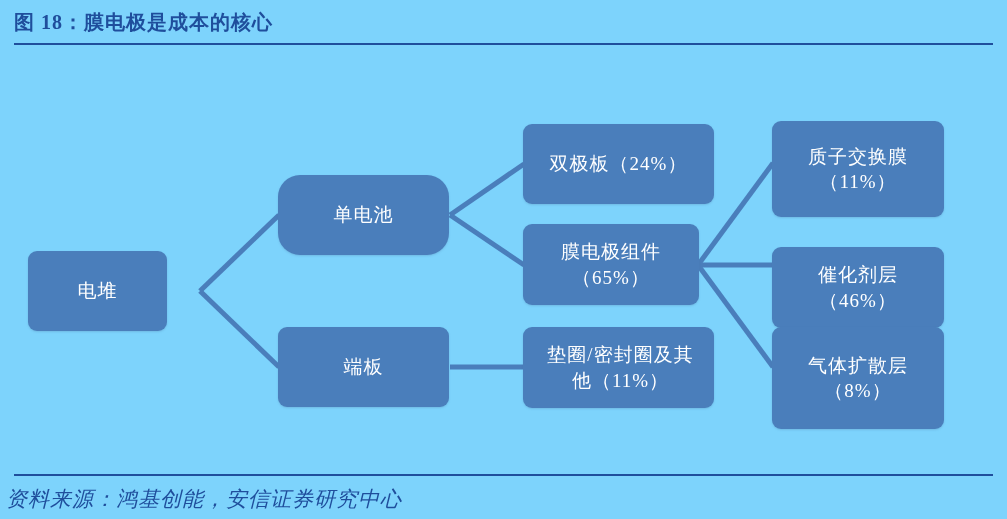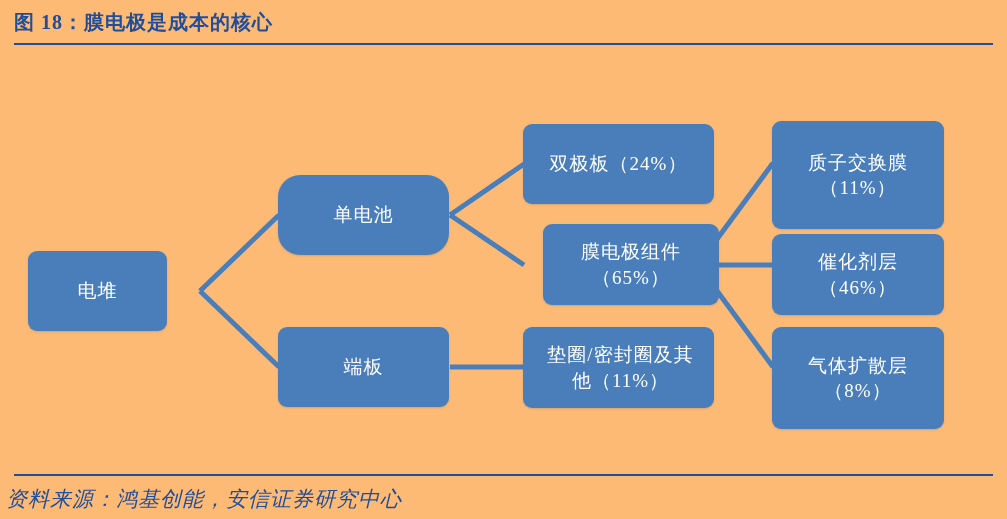--- a/index.html
+++ b/index.html
@@ -7,21 +7,21 @@
     padding: 0;
     background: #ffffff;
   }
   body {
     font-family: "Liberation Serif", "DejaVu Serif", serif;
   }
   #page {
     position: relative;
     width: 1007px;
     height: 519px;
-    background: #fdba74;
+    background: #7dd3fc;
     overflow: hidden;
   }
 
   
   #title-bar {
     position: absolute;
     left: 0;
     top: 0;
     width: 1007px;
     height: 46px;
@@ -142,36 +142,36 @@
     </div>
 
     <div class="node" style="left:278px; top:281px; width:171px; height:80px;">
       <span class="node-label">端板</span>
     </div>
 
     <div class="node" style="left:523px; top:78px; width:191px; height:80px;">
       <span class="node-label">双极板（24%）</span>
     </div>
 
-    <div class="node" style="left:543px; top:178px; width:176px; height:81px;">
+    <div class="node" style="left:523px; top:178px; width:176px; height:81px;">
       <span class="node-label">膜电极组件
 （65%）</span>
     </div>
 
     <div class="node" style="left:523px; top:281px; width:191px; height:81px;padding-left:12px;">
       <span class="node-label">垫圈/密封圈及其
 他（11%）</span>
     </div>
 
-    <div class="node" style="left:772px; top:75px; width:172px; height:108px;">
+    <div class="node" style="left:772px; top:75px; width:172px; height:96px;">
       <span class="node-label">质子交换膜
 （11%）</span>
     </div>
 
-    <div class="node" style="left:772px; top:188px; width:172px; height:81px;">
+    <div class="node" style="left:772px; top:201px; width:172px; height:81px;">
       <span class="node-label">催化剂层
 （46%）</span>
     </div>
 
     <div class="node" style="left:772px; top:281px; width:172px; height:102px;">
       <span class="node-label">气体扩散层
 （8%）</span>
     </div>
   </div>
 

